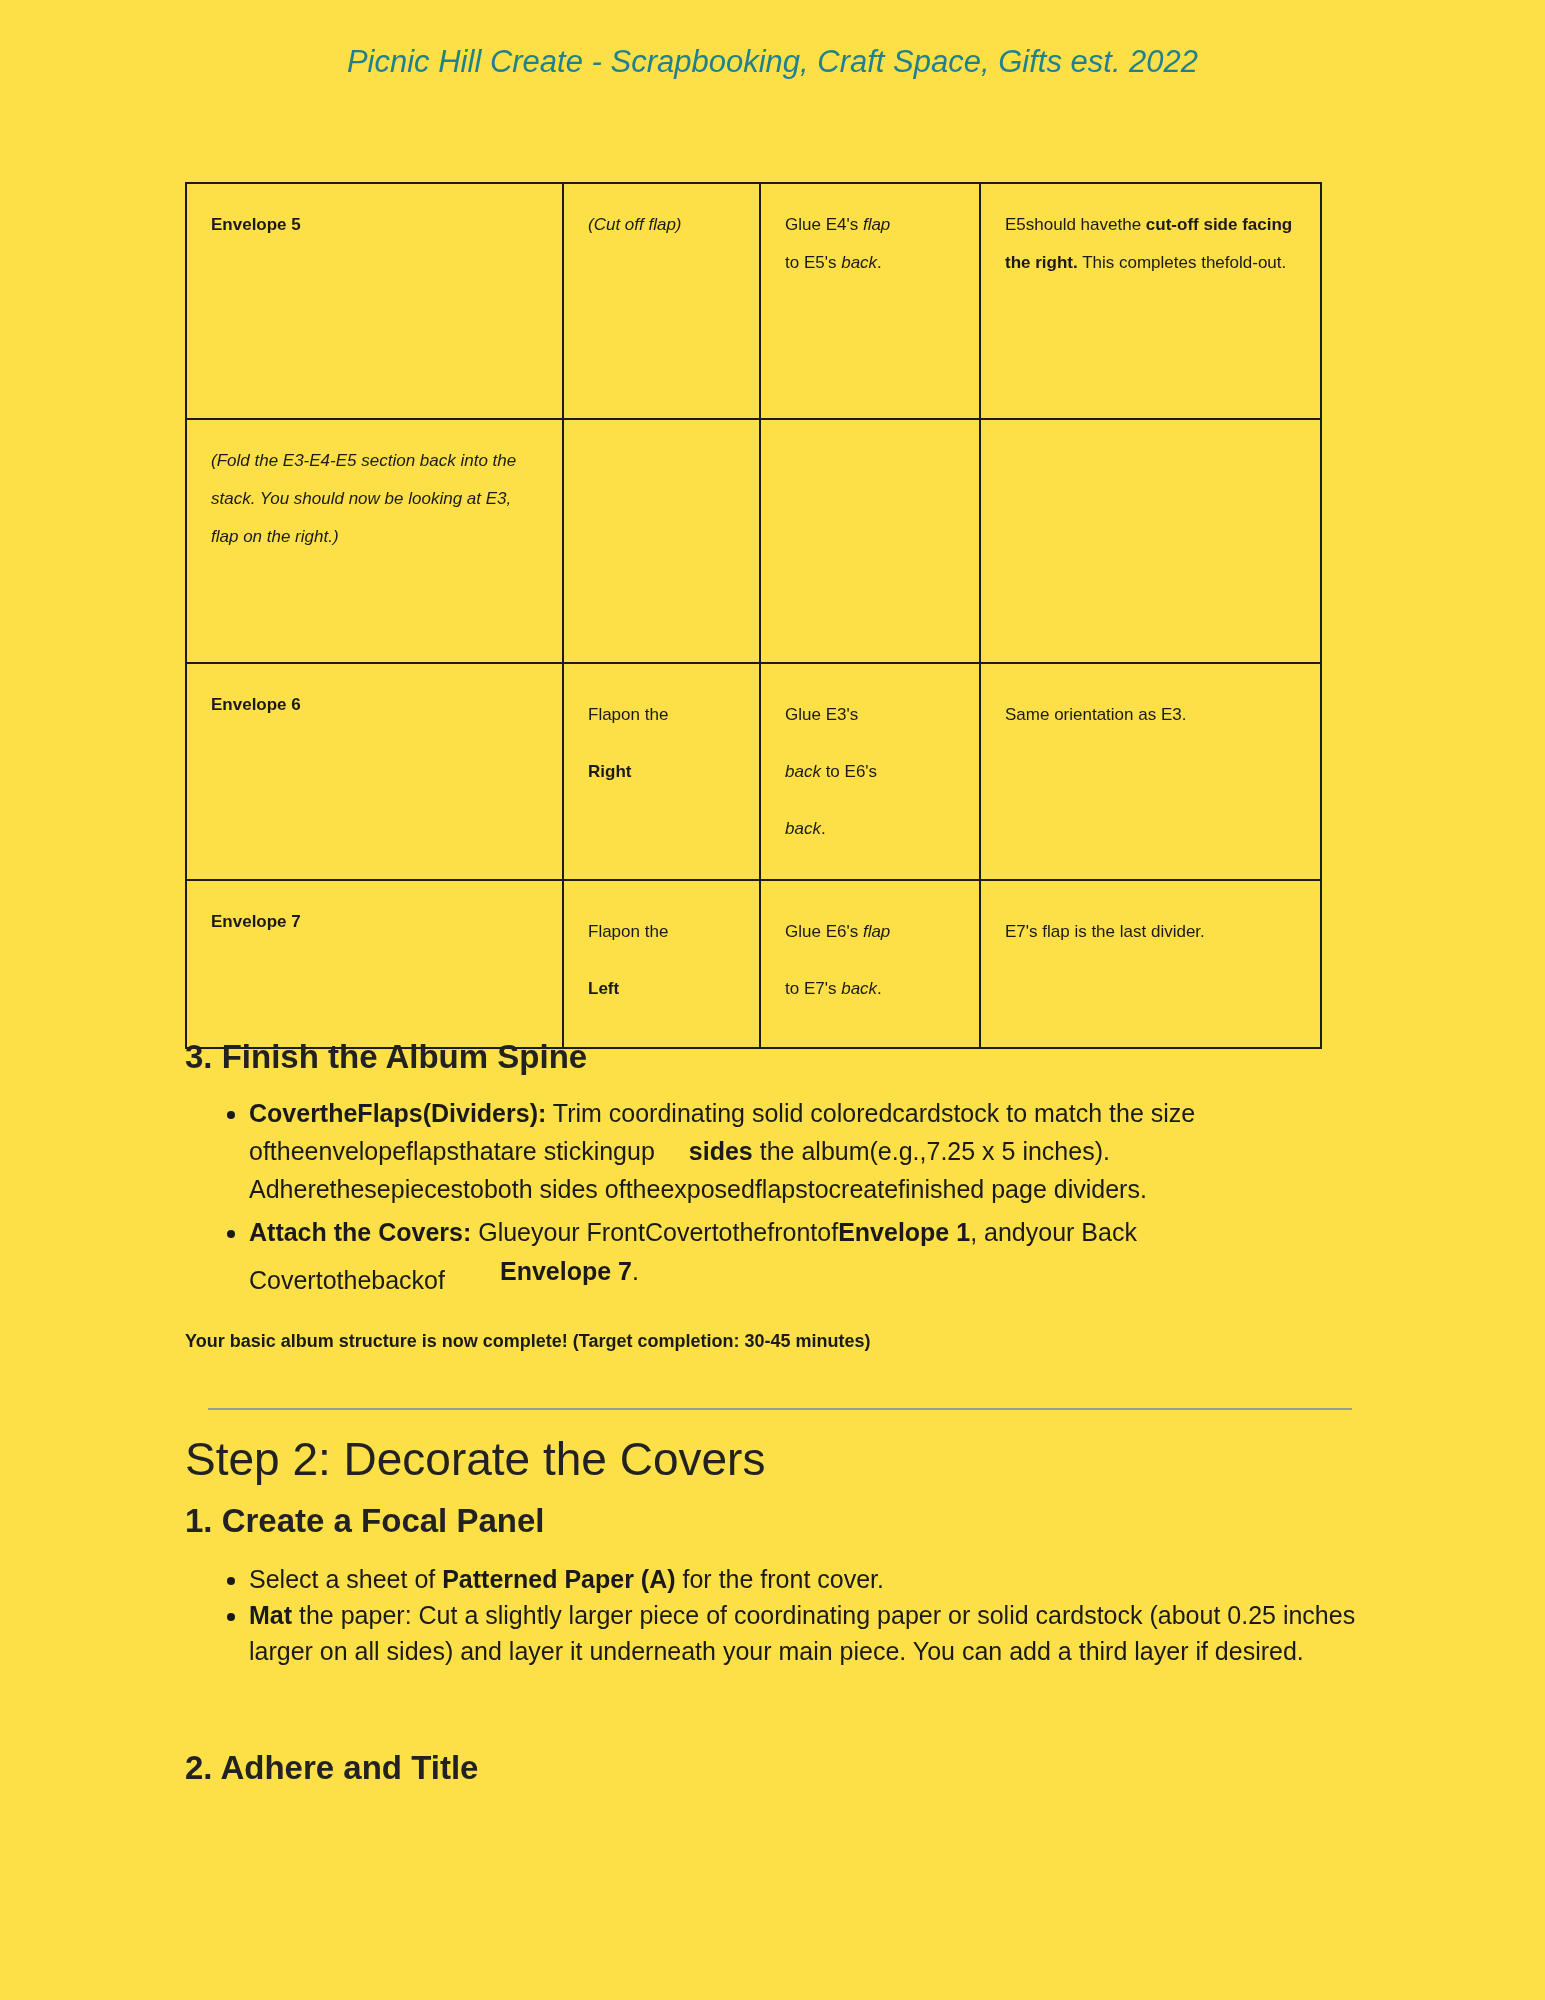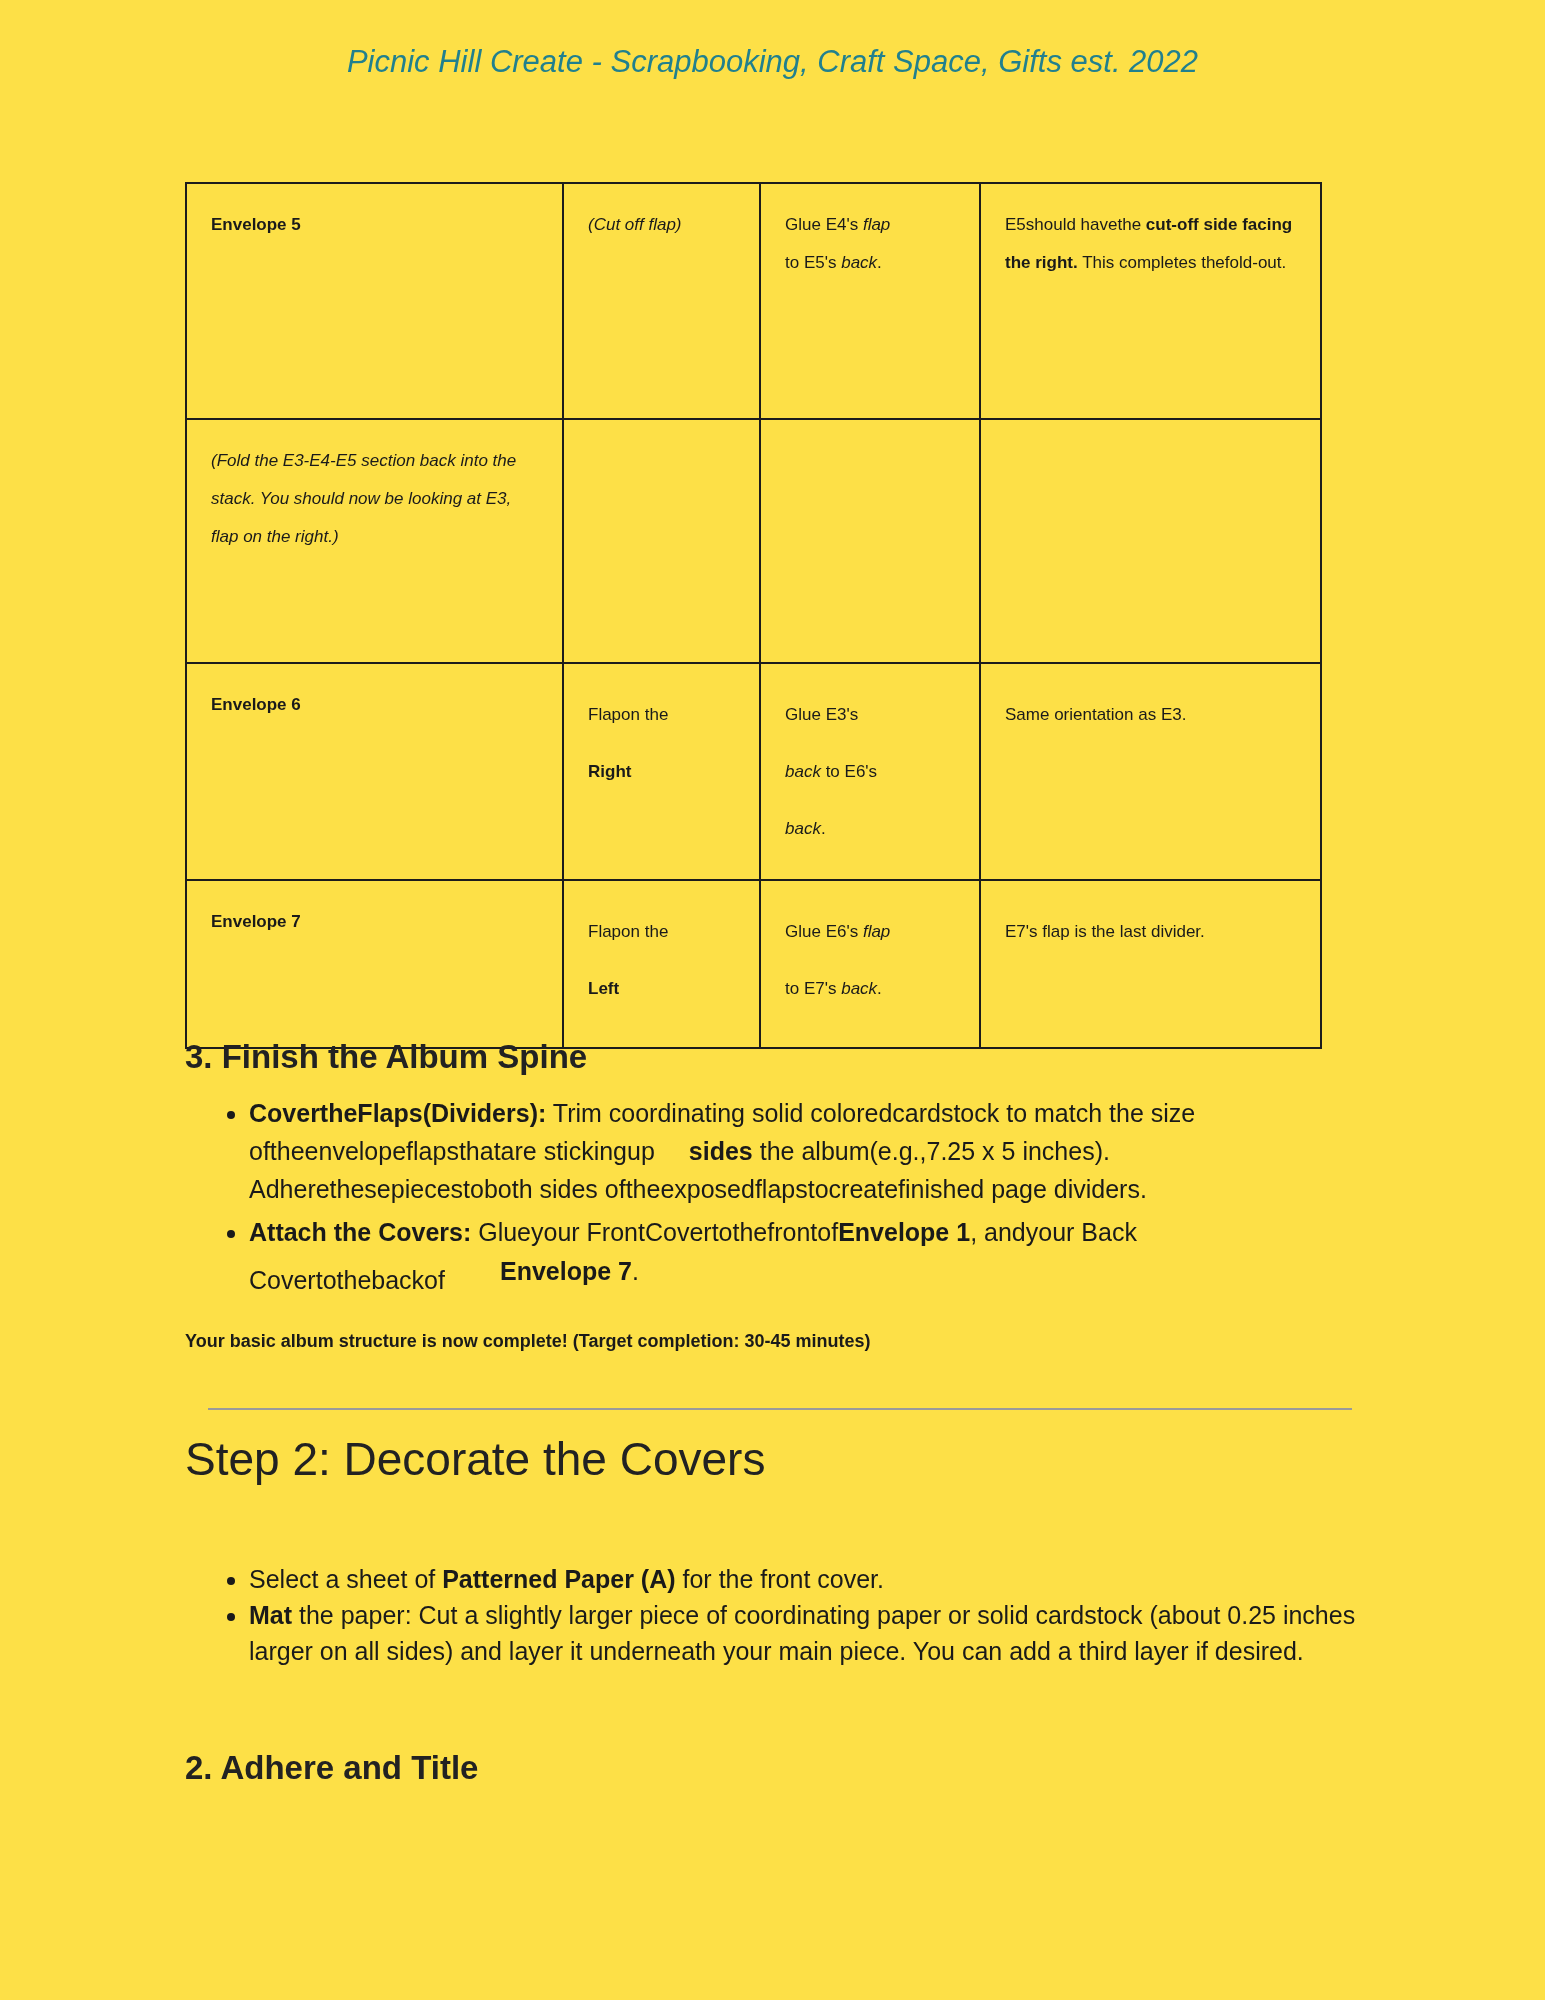--- a/index.html
+++ b/index.html
@@ -106,20 +106,21 @@
     <li><span class="b">CovertheFlaps(Dividers):</span><span> Trim coordinating solid coloredcardstock to match the size oftheenvelopeflapsthatare stickingup</span><span class="b" style="margin-left: 34px;">sides</span><span> the album(e.g.,7.25 x 5 inches). Adherethesepiecestoboth sides oftheexposedflapstocreatefinished page dividers.</span></li>
     <li><span class="b">Attach the Covers:</span><span> Glueyour FrontCovertothefrontof</span><span class="b" style="">Envelope 1</span><span>, andyour Back Covertothebackof</span><span class="b raise" style="margin-left: 55px;">Envelope 7</span><span class="raise">.</span></li>
   </ul>
 
   <div class="status-line">Your basic album structure is now complete! (Target completion: 30-45 minutes)</div>
 
   <div class="hrule"></div>
 
   <h1 class="h1 pos-h1">Step 2: Decorate the Covers</h1>
 
+  <h3 class="h3 pos-sub1-h">1. Create a Focal Panel</h3>
 
   <ul class="bullets step2-bullets pos-sub1-ul">
     <li><span>Select a sheet of </span><span class="b">Patterned Paper (A)</span><span> for the front cover.</span></li>
     <li><span class="b">Mat</span><span> the paper: Cut a slightly larger piece of coordinating paper or solid cardstock (about 0.25 inches larger on all sides) and layer it underneath your main piece. You can add a third layer if desired.</span></li>
   </ul>
 
   <h3 class="h3 pos-sub2-h">2. Adhere and Title</h3>
 
 </div>
 

